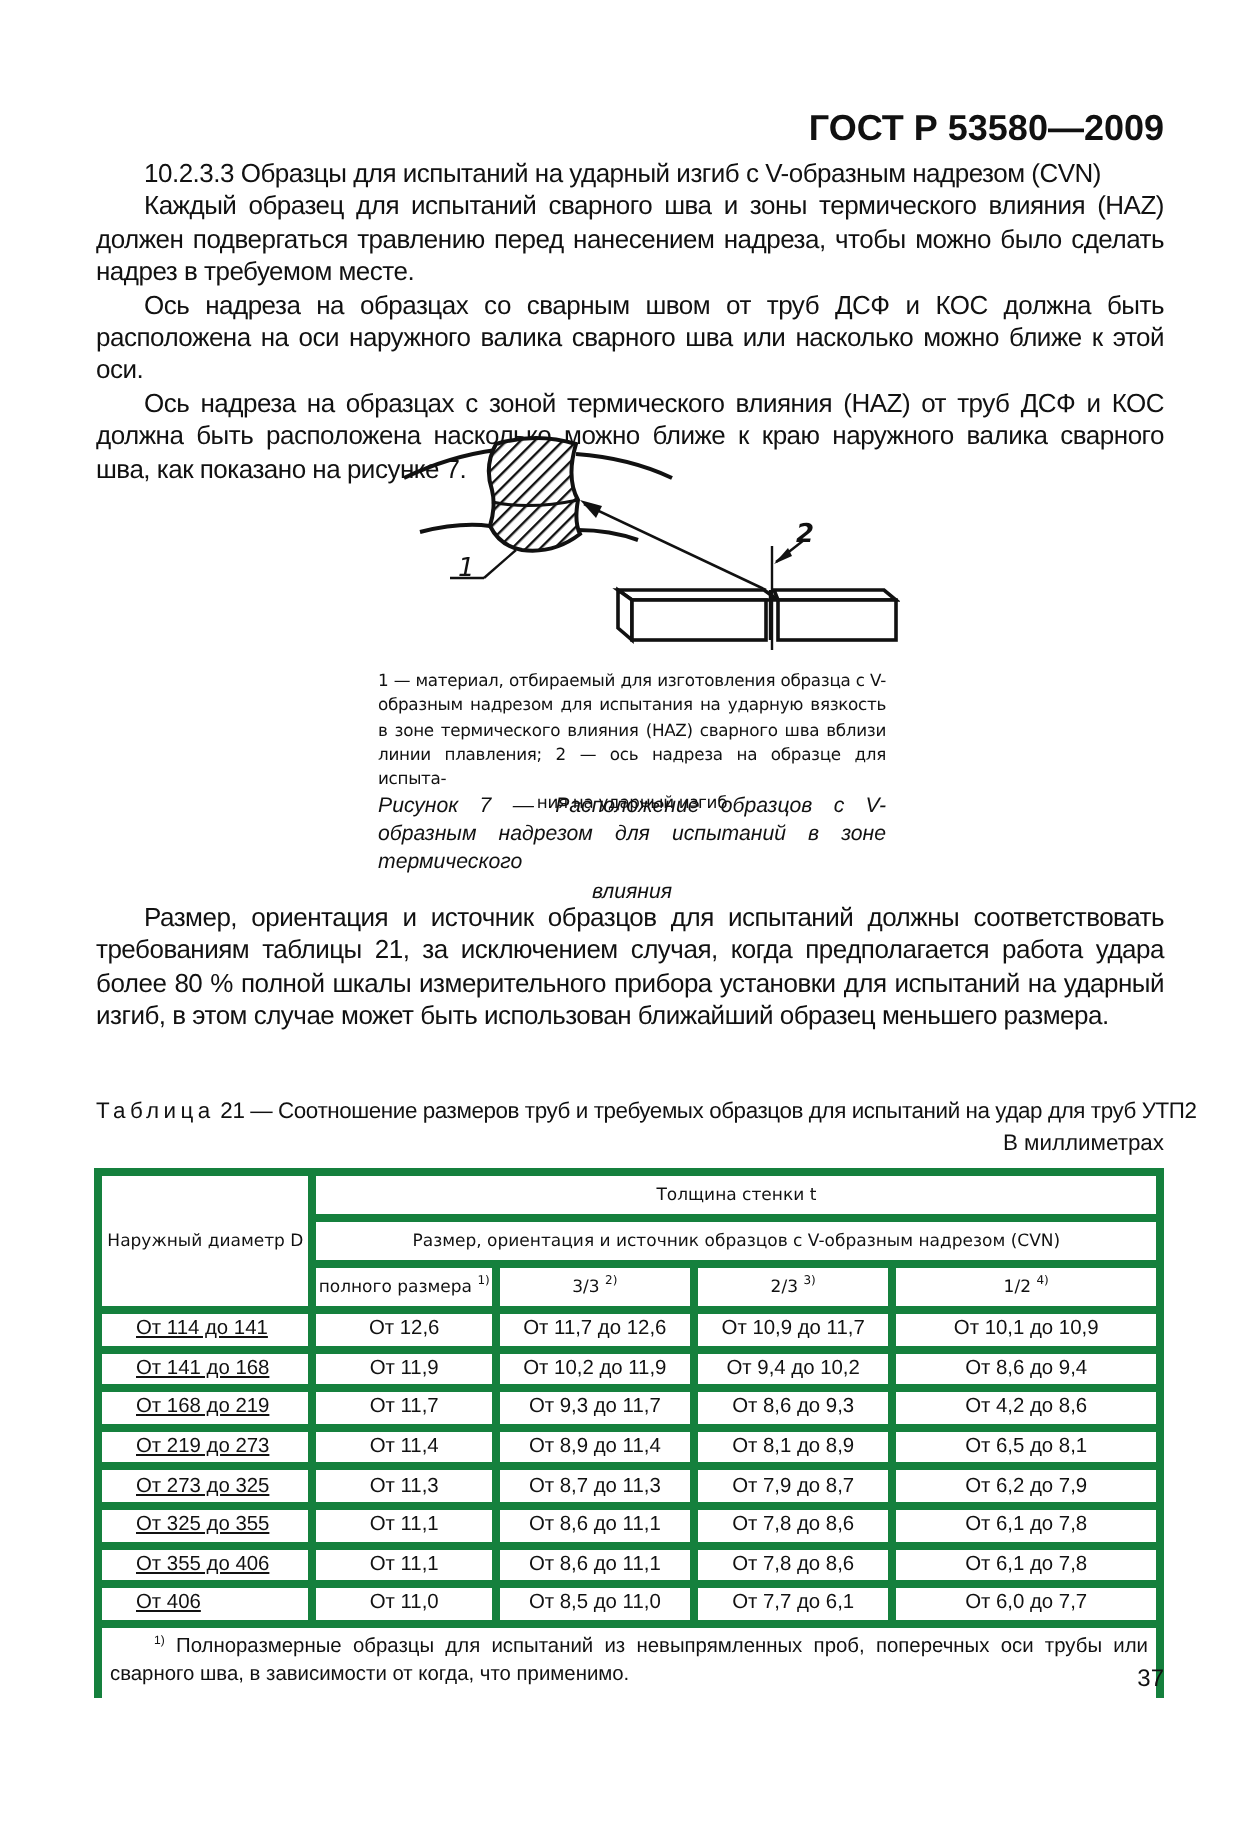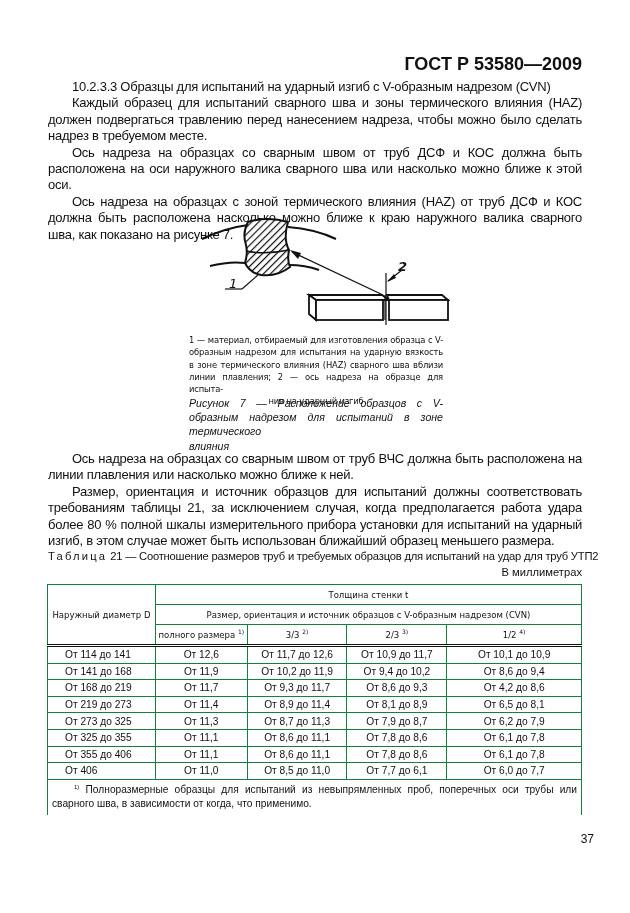--- a/index.html
+++ b/index.html
@@ -6,34 +6,34 @@
     body { width: 630px; height: 913px; position: relative; overflow: hidden; color: #111; font-family: "Liberation Sans", sans-serif; }
     .page-header { position: absolute; right: 48px; top: 54px; font-weight: bold; font-size: 18px; letter-spacing: 0; }
     .body-text { position: absolute; left: 48px; width: 534px; font-size: 13px; line-height: 16.4px; font-family: "Liberation Sans", sans-serif; letter-spacing: -0.25px; }
     .body-text p { margin: 0; text-align: justify; text-indent: 24px; }
     .block1 { top: 79px; }
     .block2 { top: 451px; }
     .figure { position: absolute; left: 180px; top: 215px; width: 270px; height: 110px; }
     .fig-legend { position: absolute; left: 189px; top: 334px; width: 254px; font-size: 8.4px; line-height: 12.3px; text-align: justify; font-family: "DejaVu Sans", sans-serif; letter-spacing: -0.15px; }
     .fig-legend .last { text-align: center; display: block; }
     .fig-caption { position: absolute; left: 189px; top: 396px; width: 254px; font-size: 10.6px; line-height: 14.2px; text-align: justify; font-family: "Liberation Sans", sans-serif; font-style: italic; }
-    .fig-caption .last { display: block; }
+    .fig-caption .last { display: block; text-align: center; }
     .table-title { position: absolute; left: 48px; top: 550px; font-size: 11.2px; font-family: "Liberation Sans", sans-serif; letter-spacing: -0.2px; }
     .table-title .spaced { letter-spacing: 2.2px; }
     .units { position: absolute; right: 48px; top: 566px; font-size: 11.2px; font-family: "Liberation Sans", sans-serif; }
     table.data { position: absolute; left: 47px; top: 584px; width: 535px; border-collapse: collapse; font-size: 10.2px; font-family: "Liberation Sans", sans-serif; }
-    table.data td, table.data th { border: 1px solid #15803d; padding: 0; text-align: center; font-weight: normal; }
+    table.data td, table.data th { border: 4px solid #15803d; padding: 0; text-align: center; font-weight: normal; }
     table.data th { font-size: 8.5px; font-family: "DejaVu Sans", sans-serif; height: 19px; }
     table.data tr.hdr-last th { border-bottom: 3px double #111; }
     table.data td { height: 15.6px; }
-    table.data td.first { text-align: left; padding-left: 17px; }
+    table.data td.first { text-align: left; padding-left: 17px; text-decoration: underline; }
     sup { font-size: 6px; vertical-align: 4px; line-height: 0; }
     table.data td.foot { text-align: justify; padding: 3px 4px 4px 4px; font-size: 10.2px; line-height: 14px; border-bottom: none; height: auto; }
     table.data td.foot span.ind { display: inline-block; width: 22px; }
-    .page-num { position: absolute; right: 36px; top: 832px; font-size: 12px; }
+    .page-num { position: absolute; right: 48px; top: 832px; font-size: 12px; }
   </style>
 </head>
 <body>
 
 <div class="page-header">ГОСТ Р 53580—2009</div>
 
 <div class="body-text block1">
   <p>10.2.3.3 Образцы для испытаний на ударный изгиб с V-образным надрезом (CVN)</p>
   <p>Каждый образец для испытаний сварного шва и зоны термического влияния (HAZ) должен подвергаться травлению перед нанесением надреза, чтобы можно было сделать надрез в требуемом месте.</p>
   <p>Ось надреза на образцах со сварным швом от труб ДСФ и КОС должна быть расположена на оси наружного валика сварного шва или насколько можно ближе к этой оси.</p>
@@ -82,21 +82,20 @@
   <span>1 — материал, отбираемый для изготовления образца с V-образным надрезом для испытания на ударную вязкость в зоне термического влияния (HAZ) сварного шва вблизи линии плавления; 2 — ось надреза на образце для испыта-</span>
   <span class="last">ния на ударный изгиб</span>
 </div>
 
 <div class="fig-caption">
   <span>Рисунок 7 — Расположение образцов с V-образным надрезом для испытаний в зоне термического</span>
   <span class="last">влияния</span>
 </div>
 
 <div class="body-text block2">
-  <p>Ось надреза на образцах со сварным швом от труб ВЧС должна быть расположена на линии плавления или насколько можно ближе к ней.</p>
   <p>Размер, ориентация и источник образцов для испытаний должны соответствовать требованиям таблицы 21, за исключением случая, когда предполагается работа удара более 80 % полной шкалы измерительного прибора установки для испытаний на ударный изгиб, в этом случае может быть использован ближайший образец меньшего размера.</p>
 </div>
 
 <div class="table-title"><span class="spaced">Таблица</span><span> 21 — Соотношение размеров труб и требуемых образцов для испытаний на удар для труб УТП2</span></div>
 <div class="units">В миллиметрах</div>
 
 <table class="data">
   <colgroup>
     <col style="width:108px">
       <col style="width:92px">

